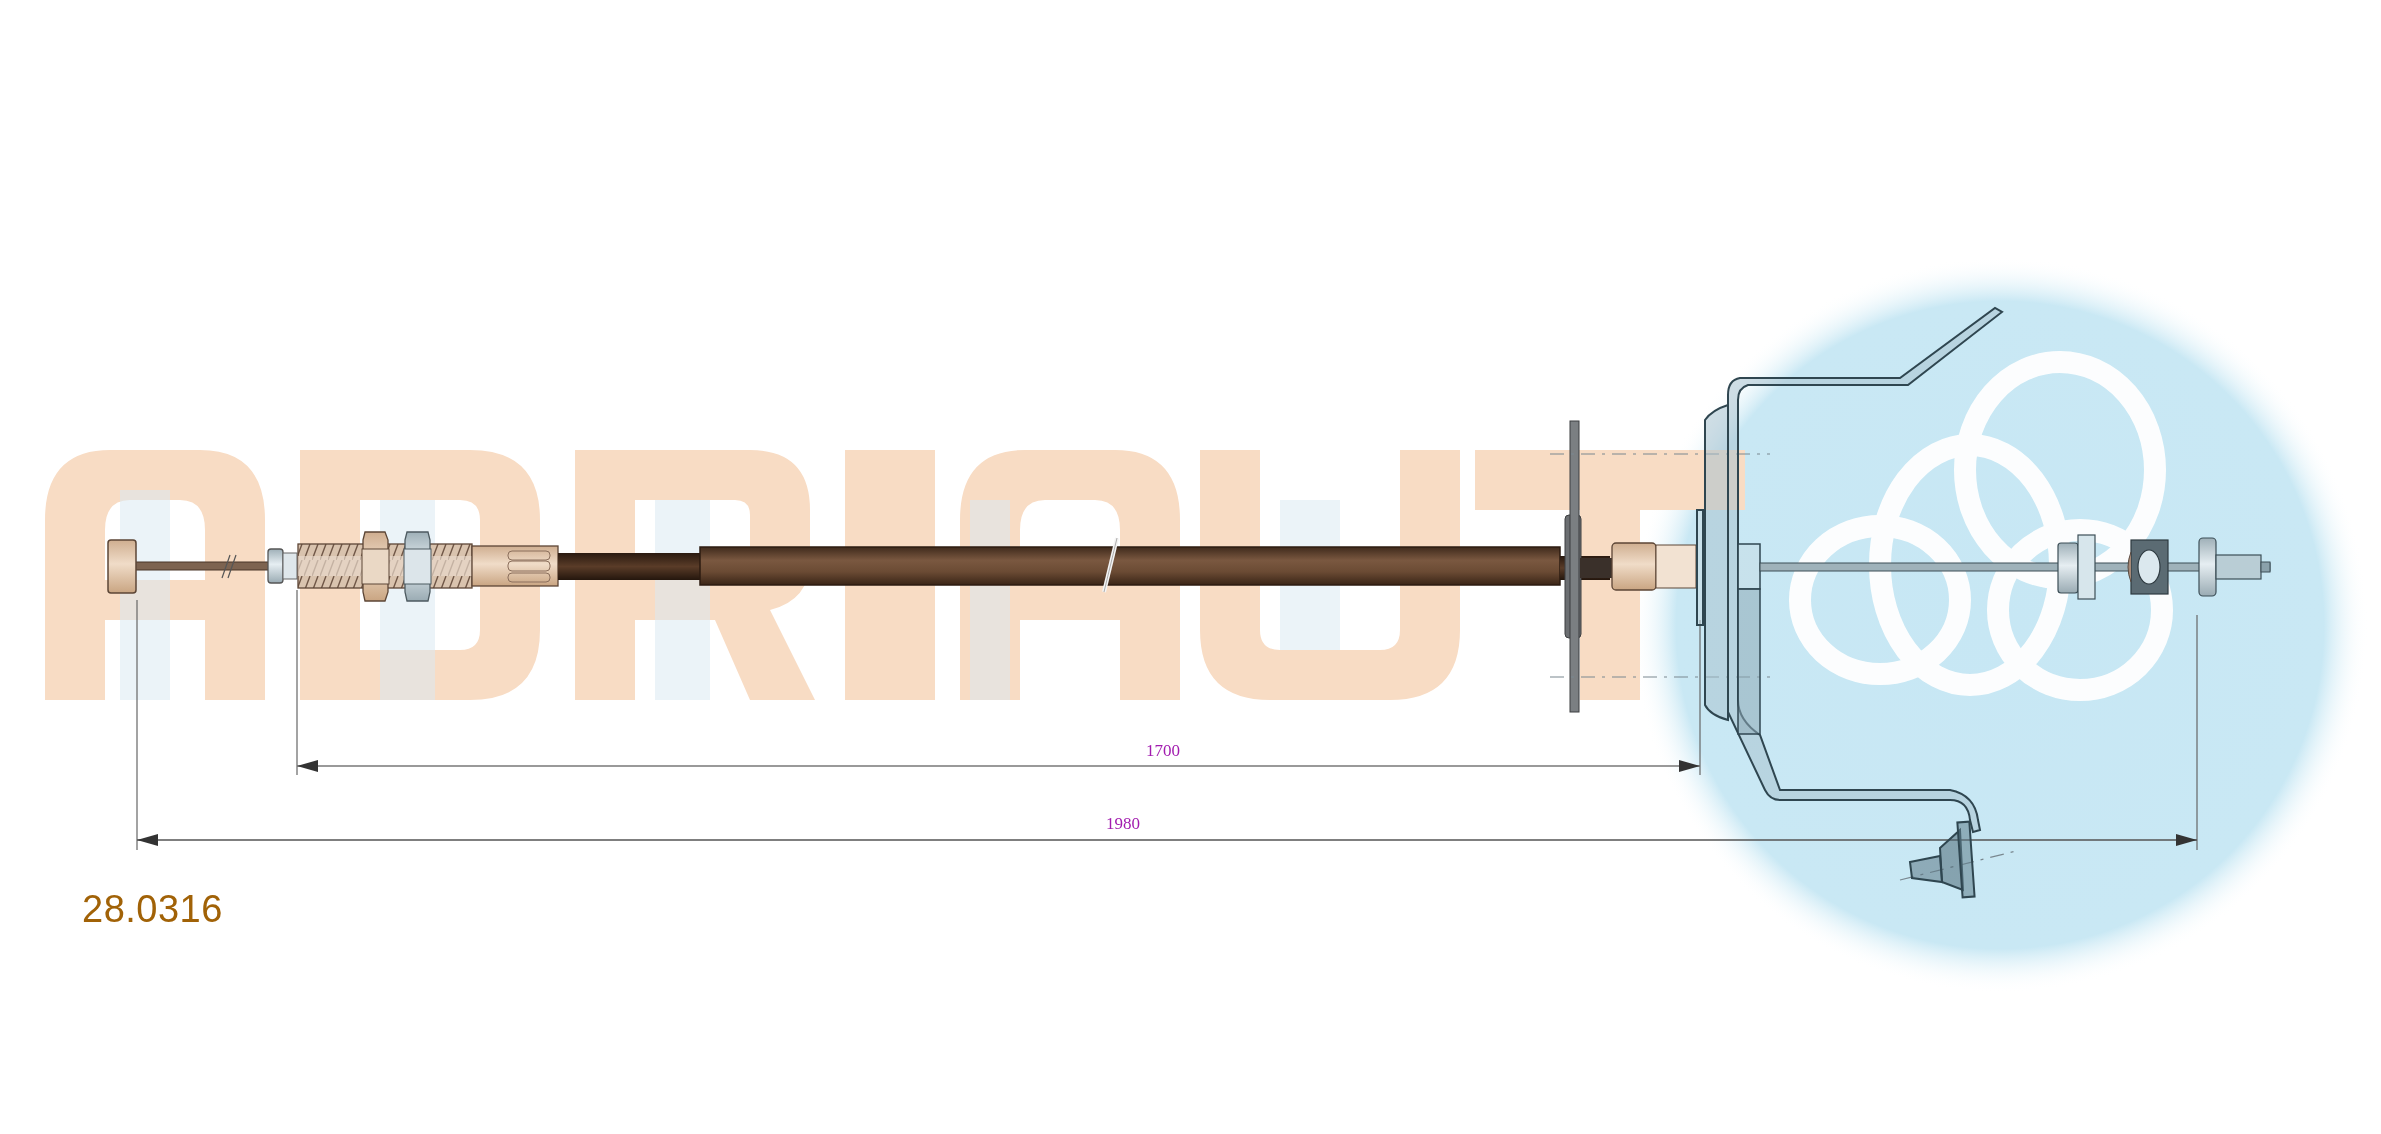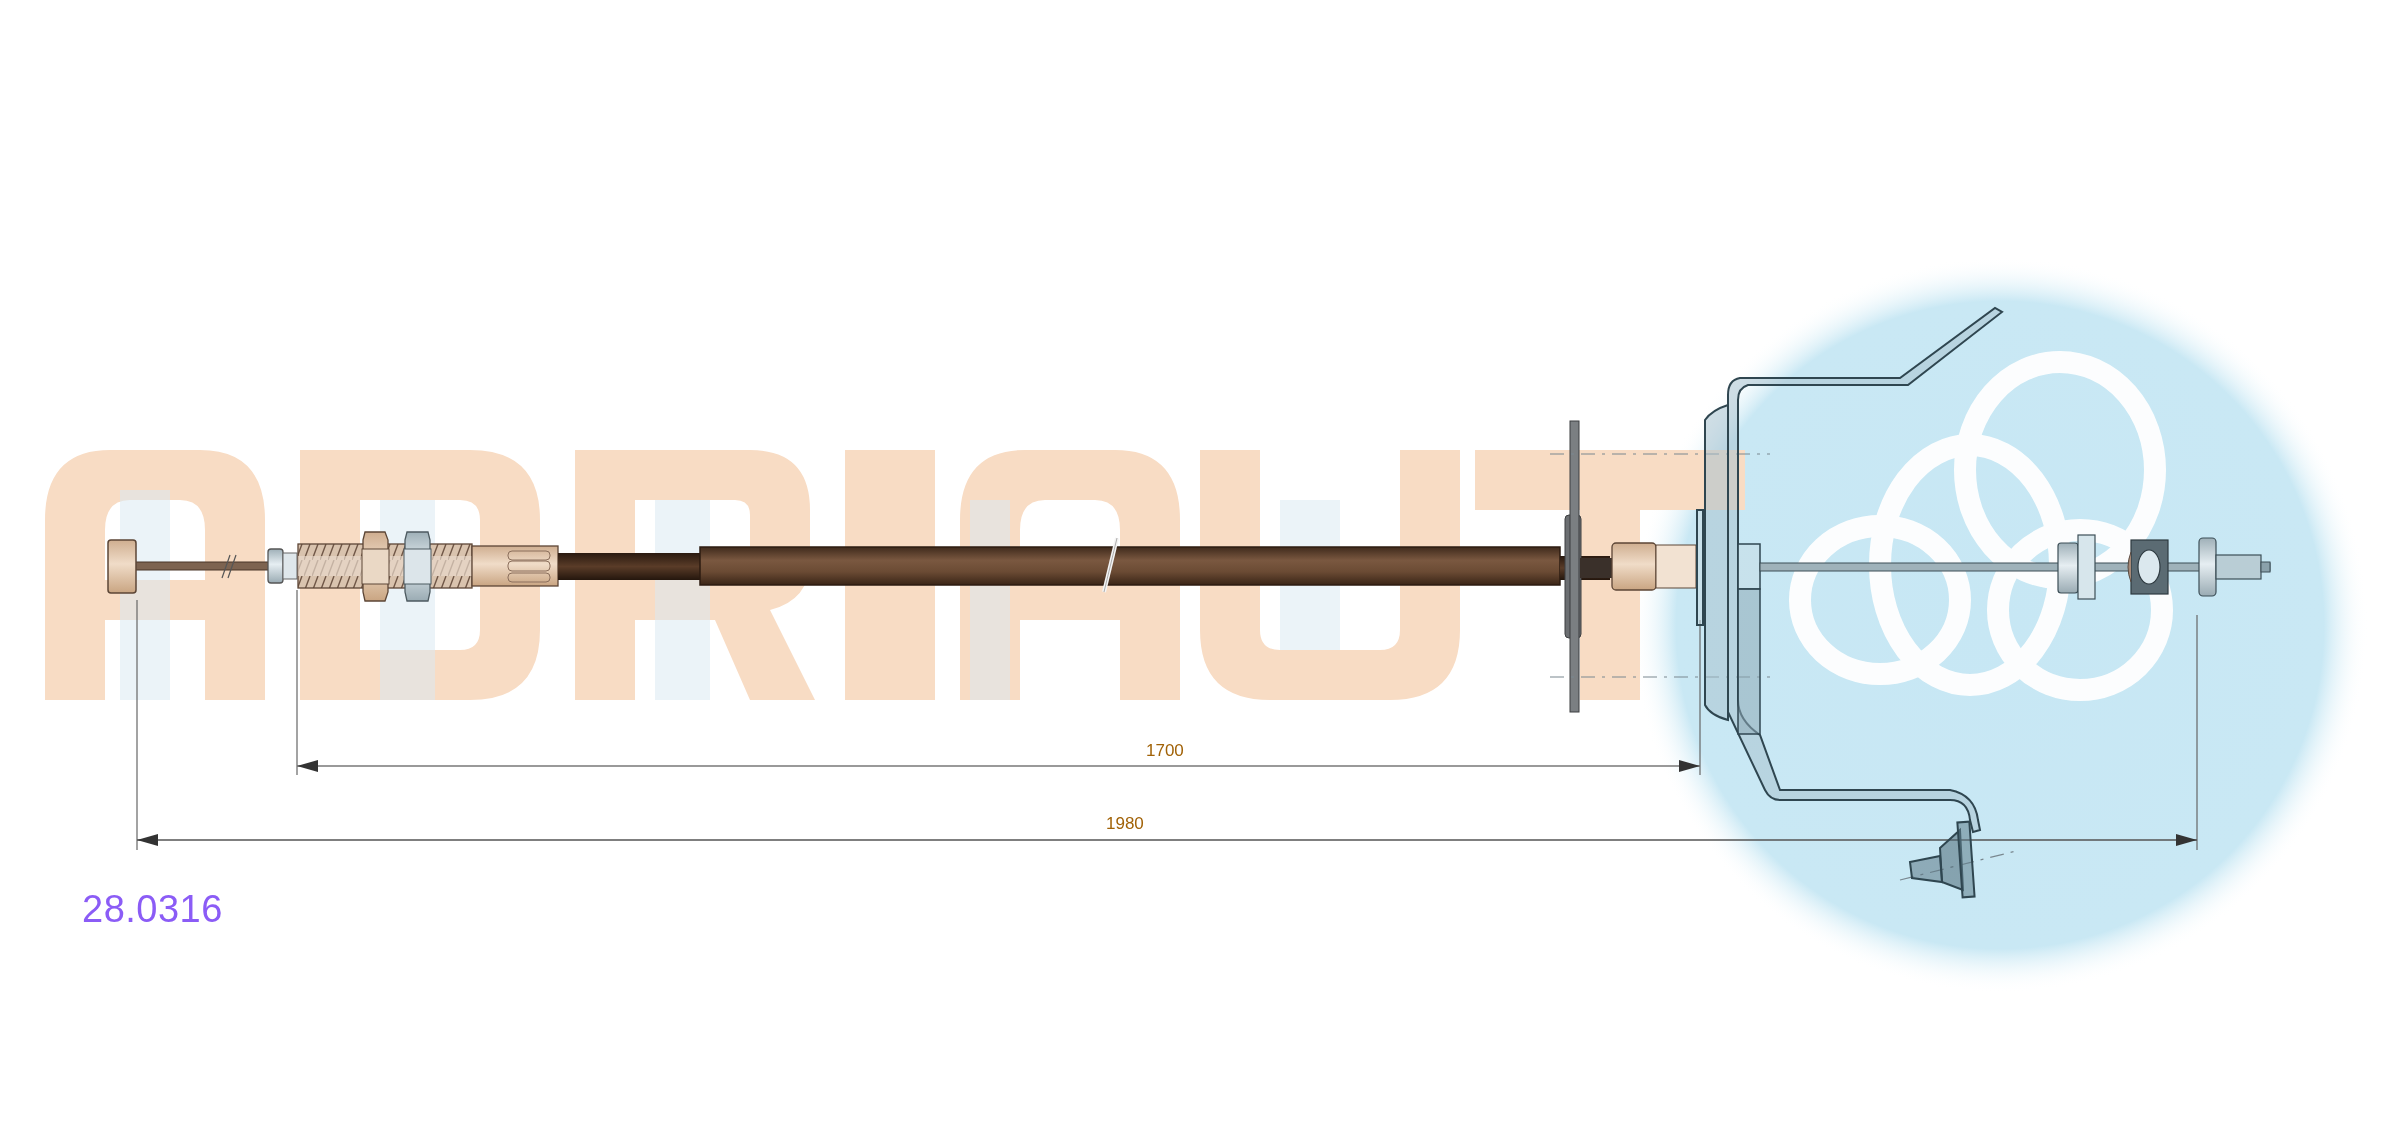--- a/index.html
+++ b/index.html
@@ -1,20 +1,20 @@
 <!DOCTYPE html>
 <html><head>
 <meta charset="utf-8">
 <style>
   html, body { margin: 0; padding: 0; background: #ffffff; }
   body { width: 2381px; height: 1134px; position: relative; overflow: hidden;
          font-family: "Liberation Sans", sans-serif; }
   #canvas { position: absolute; left: 0; top: 0; width: 2381px; height: 1134px; }
-  .dim-label { position: absolute; font-size: 17px; color: #a16207; font-family: Liberation Sans, sans-serif; }
-  .part-number { position: absolute; left: 82px; top: 888px; font-size: 38px; color: #8b5cf6;
+  .dim-label { position: absolute; font-size: 17px; color: #a21caf; font-family: Liberation Serif, serif; }
+  .part-number { position: absolute; left: 82px; top: 888px; font-size: 38px; color: #a16207;
                  font-family: "Liberation Sans", sans-serif; letter-spacing: 0.5px; }
 </style>
 </head>
 <body>
 
 <svg id="canvas" width="2381" height="1134" viewBox="0 0 2381 1134" xmlns="http://www.w3.org/2000/svg">
   <defs>
     <radialGradient id="blueGlow" cx="50%" cy="50%" r="50%">
       <stop offset="0%" stop-color="#c7e7f4"></stop>
       <stop offset="88%" stop-color="#c9e8f4"></stop>

